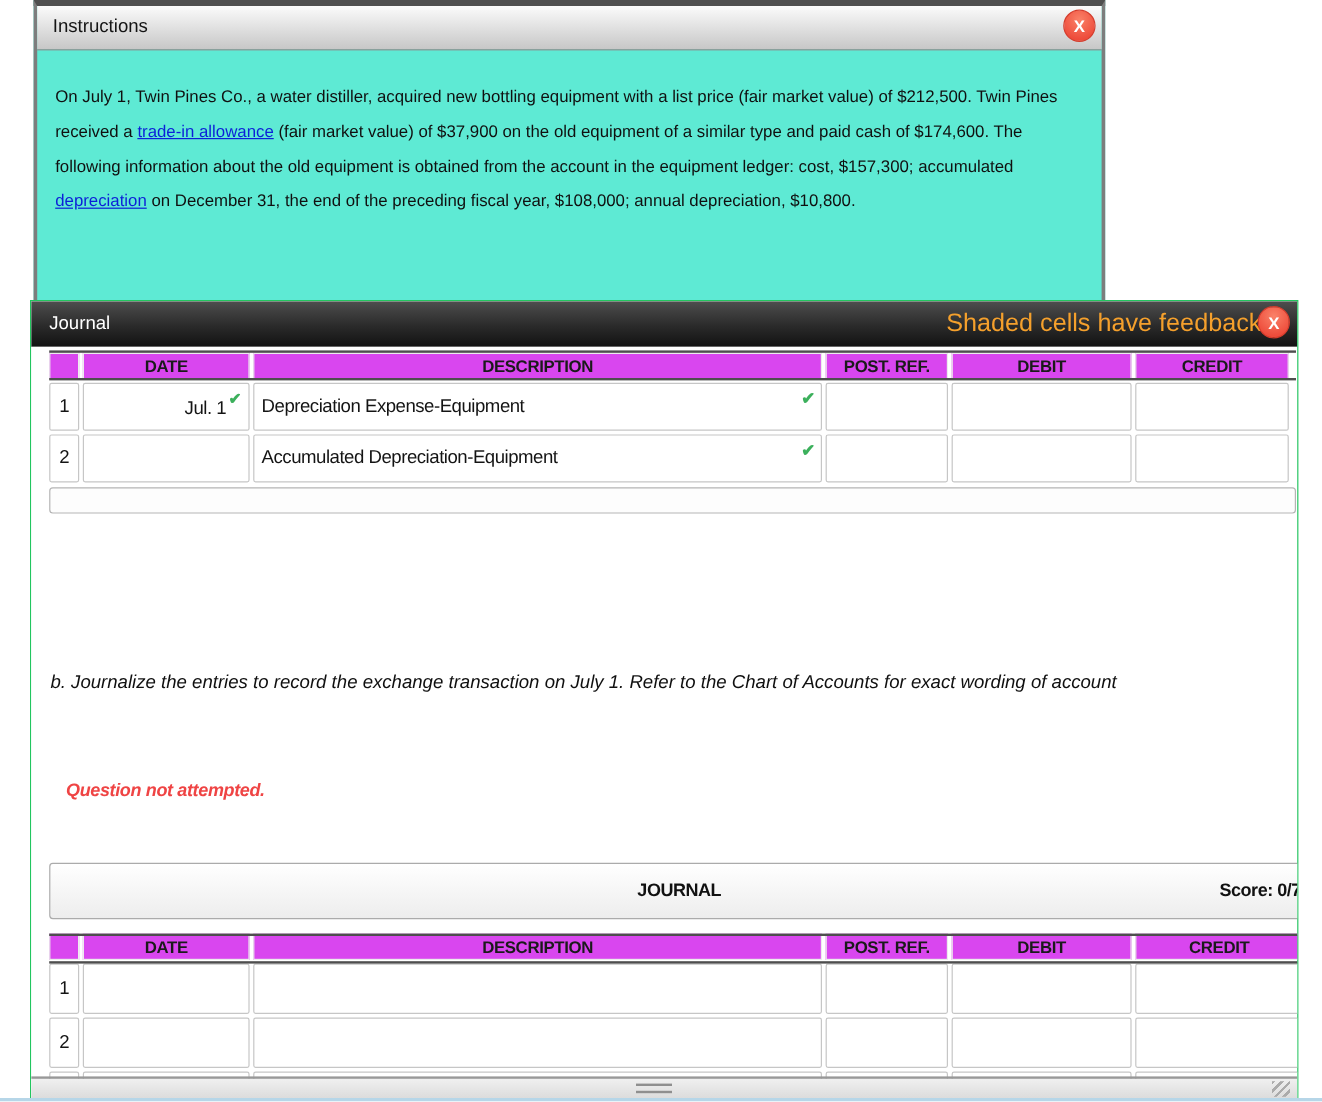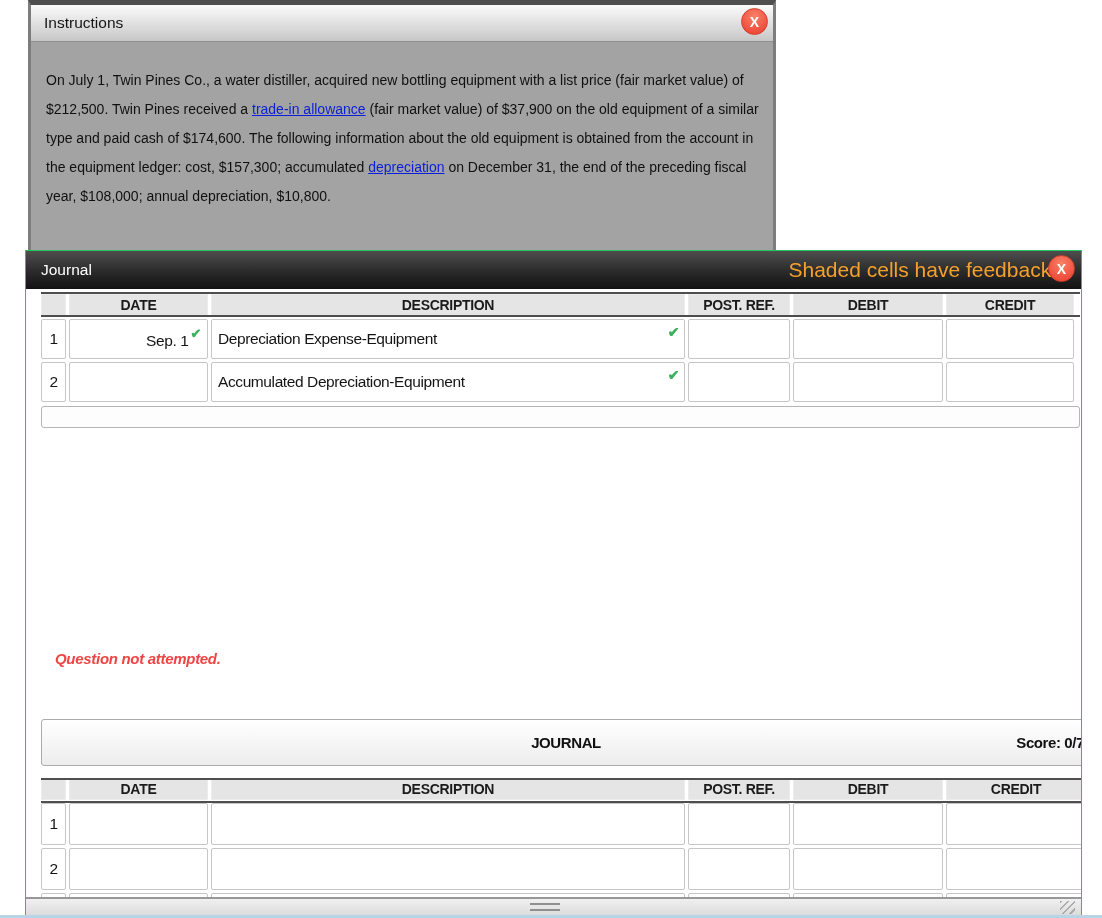--- a/index.html
+++ b/index.html
@@ -5,23 +5,23 @@
   * { margin:0; padding:0; box-sizing:border-box; }
   html,body { width:1102px; height:918px; }
   body {
     position:relative; background:#ffffff; overflow:hidden;
     font-family:"Liberation Sans", sans-serif; color:#111;
   }
   .cond { letter-spacing:-0.4px; }
 
   
   .win-instructions {
-    position:absolute; left:28px; top:0; width:748px; height:252px;
+    position:absolute; left:28px; top:0; width:893px; height:252px;
     border-left:3px solid #7d7d7d; border-right:3px solid #7d7d7d; border-top:5px solid #4f4f4f;
-    background:#a3a3a3; z-index:1;
+    background:#5eead4; z-index:1;
   }
   .titlebar-light {
     height:37px; background:linear-gradient(#fbfbfb,#c7c7c7);
     border-bottom:1px solid #8f8f8f; position:relative;
     display:flex; align-items:center; padding-left:13px;
     font-size:15.5px; color:#141414;
   }
   .btn-close {
     position:absolute; width:27px; height:27px; border-radius:50%;
     background:radial-gradient(circle at 50% 30%, #fa8168, #ee4c3b 75%);
@@ -46,21 +46,21 @@
   .feedback { position:absolute; right:24px; color:#f5a02c; font-size:21px; }
   .titlebar-dark .btn-close { right:6px; top:4px; }
 
   .j-content { position:absolute; top:38px; left:0; right:0; bottom:0; background:#fff; }
 
   
   table.journal { border-collapse:separate; border-spacing:3px; position:absolute; table-layout:fixed; }
   table.jA { left:12px; top:2px; width:1039px; }
   table.jB { left:12px; top:486px; width:1051px; }
   table.journal th {
-    background:#e5e5e5; font-weight:bold; font-size:14px; height:22px;
+    background:#d946ef; font-weight:bold; font-size:14px; height:22px;
     letter-spacing:-0.3px; color:#1a1a1a; text-align:center; padding:0 2px;
     border:1px solid #ececec;
     margin-left:12px;
   }
   table.journal td {
     background:#fff; border:1px solid #c6c6c6; border-radius:2px;
     font-size:15.5px; letter-spacing:-0.4px; color:#141414; padding:0 6px;
     overflow:hidden; white-space:nowrap;
   }
   table.jA td { height:40px; }
@@ -161,39 +161,40 @@
           <tr>
         <th></th>
         <th>DATE</th>
         <th>DESCRIPTION</th>
         <th>POST. REF.</th>
         <th>DEBIT</th>
         <th>CREDIT</th>
       </tr>
       <tr>
         <td class="rownum">1</td>
-        <td class="datecell"><span>Sep. 1</span><span class="check check-date">✔</span></td>
+        <td class="datecell"><span>Jul. 1</span><span class="check check-date">✔</span></td>
         <td class="desccell"><span>Depreciation Expense-Equipment</span><span class="check check-desc">✔</span></td>
         <td></td>
         <td></td>
         <td></td>
       </tr>
       <tr>
         <td class="rownum">2</td>
         <td class="datecell"></td>
         <td class="desccell"><span>Accumulated Depreciation-Equipment</span><span class="check check-desc">✔</span></td>
         <td></td>
         <td></td>
         <td></td>
       </tr>
     </tbody>
       </table>
 
     <div class="footer-box"></div>
 
+    <div class="prompt-b">b. Journalize the entries to record the exchange transaction on July 1. Refer to the Chart of Accounts for exact wording of account</div>
 
     <div class="status-msg">Question not attempted.</div>
 
     <div class="journal-b-header">
       <span>JOURNAL</span>
       <span class="score">Score: 0/7</span>
     </div>
 
     <div class="hline b-top"></div>
     <div class="hline b-bot"></div>

